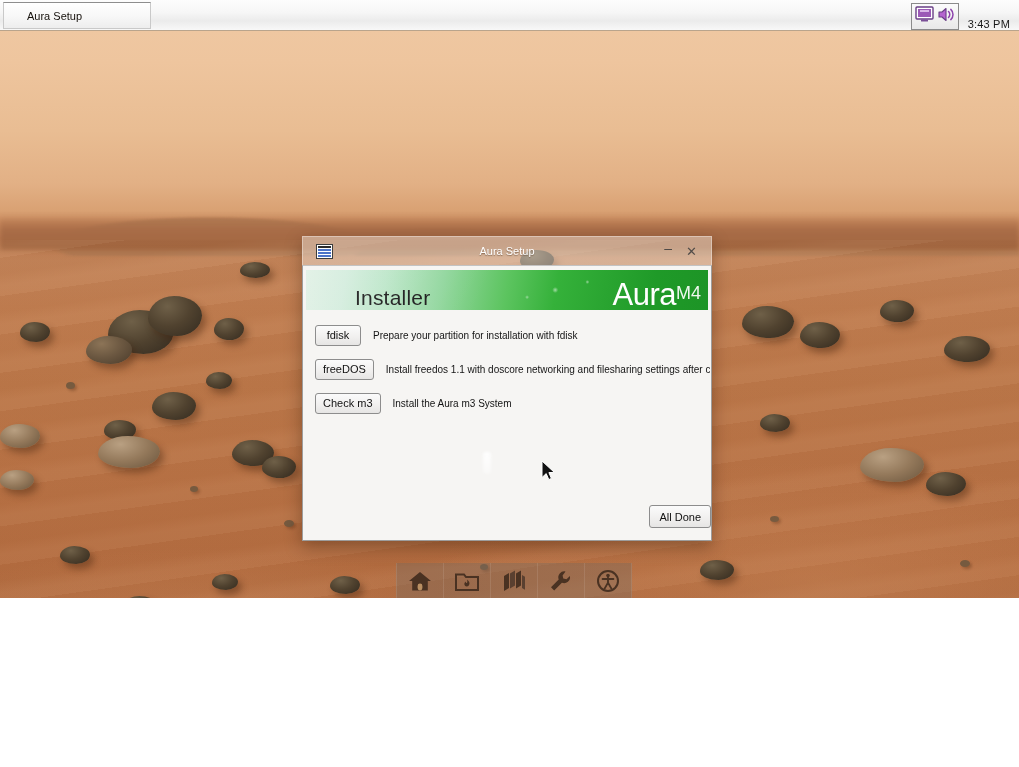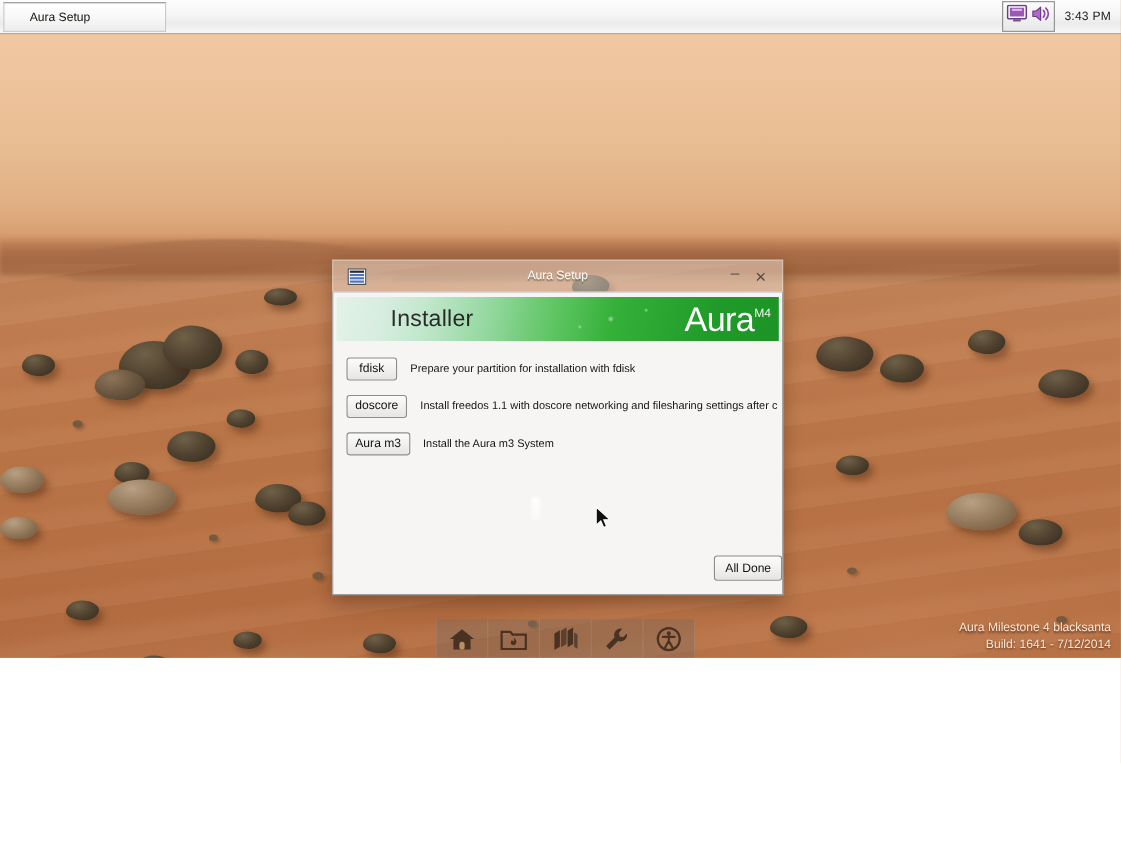--- a/index.html
+++ b/index.html
@@ -108,21 +108,21 @@
     border-top: 1px solid #8e8e8e;
     box-sizing: border-box;
     display: flex; align-items: center;
     padding-left: 23px;
     font-size: 11px;
     color: #16110c;
     cursor: default;
   }
   .tray {
     margin-left: auto;
-    display: flex; align-items: center;
+    display: flex; align-items: flex-end;
     padding-right: 9px;
     gap: 9px;
   }
   .tray-icons {
     display: flex; align-items: center;
     gap: 2px;
     padding: 2px 3px;
     border: 1px solid #8b8b8b;
     background: linear-gradient(180deg,#fcfcfc,#e8e8e8);
   }
@@ -202,21 +202,21 @@
     background: linear-gradient(100deg,
        #dff0e4 0%,
        #d3ecdd 10%,
        #bde6c9 20%,
        #93d79f 34%,
        #5cc45f 50%,
        #35b13a 62%,
        #2aa531 74%,
        #1f9a28 86%,
        #1d9426 100%);
-    display: flex; align-items: center;
+    display: flex; align-items: flex-end;
     overflow: hidden;
     padding-left: 36px;
   }
   .banner::after {
     content:"";
     position:absolute; inset:0;
     background:
       radial-gradient(circle 3px at 62%, rgba(255,255,255,.55), rgba(255,255,255,0)),
       radial-gradient(circle 2px at 70% 30%, rgba(255,255,255,.5), rgba(255,255,255,0)),
       radial-gradient(circle 2px at 55% 68%, rgba(255,255,255,.45), rgba(255,255,255,0)),
@@ -235,21 +235,21 @@
     display: flex; align-items: flex-start;
     position: relative; z-index: 2;
   }
   .logo-main {
     font-size: 31px;
     color: #ffffff;
     line-height: 1;
     letter-spacing: -.5px;
   }
   .logo-sup {
-    font-size: 11px;
+    font-size: 18px;
     color: #eef7ee;
     line-height: 1;
     margin-top: 5px;
   }
 
   .options { padding: 14px 0 0 12px; }
   .opt-row {
     display: flex; align-items: center;
     height: 22px;
     margin-bottom: 12px;
@@ -440,25 +440,25 @@
           <span class="logo-sup">M4</span>
         </div>
       </div>
 
       <div class="options">
         <div class="opt-row">
           <div class="opt-btn">fdisk</div>
           <div class="opt-desc">Prepare your partition for installation with fdisk</div>
         </div>
         <div class="opt-row">
-          <div class="opt-btn">doscore</div>
+          <div class="opt-btn">freeDOS</div>
           <div class="opt-desc">Install freedos 1.1 with doscore networking and filesharing settings after c</div>
         </div>
         <div class="opt-row">
-          <div class="opt-btn">Aura m3</div>
+          <div class="opt-btn">Check m3</div>
           <div class="opt-desc">Install the Aura m3 System</div>
         </div>
       </div>
 
       <div class="ghost-caret"></div>
 
       <div class="all-done">All Done</div>
     </div>
   </div>
 
@@ -500,24 +500,20 @@
       <span>
         <svg width="26" height="24" viewBox="0 0 26 24">
           <circle cx="13" cy="12" r="10" fill="none" stroke="#4a3222" stroke-width="2"></circle>
           <circle cx="13" cy="6.6" r="1.8" fill="#4a3222"></circle>
           <path d="M13 8.6 v5 M7.6 10 h10.8 M13 13.6 l-3.4 6 M13 13.6 l3.4 6" stroke="#4a3222" stroke-width="1.9" stroke-linecap="round" fill="none"></path>
         </svg>
       </span>
     </div>
   </div>
 
-  <div class="watermark">
-    <div>Aura Milestone 4 blacksanta</div>
-    <div>Build: 1641 - 7/12/2014</div>
-  </div>
 
   <div class="cursor">
     <svg width="16" height="23" viewBox="0 0 16 23">
       <path d="M1 1 L1 17.5 L5.2 13.6 L7.8 19.6 L10.4 18.4 L7.9 12.6 L13.4 12.4 z" fill="#111111" stroke="#ffffff" stroke-width="1"></path>
     </svg>
   </div>
 
 </div>
 
 </body></html>

